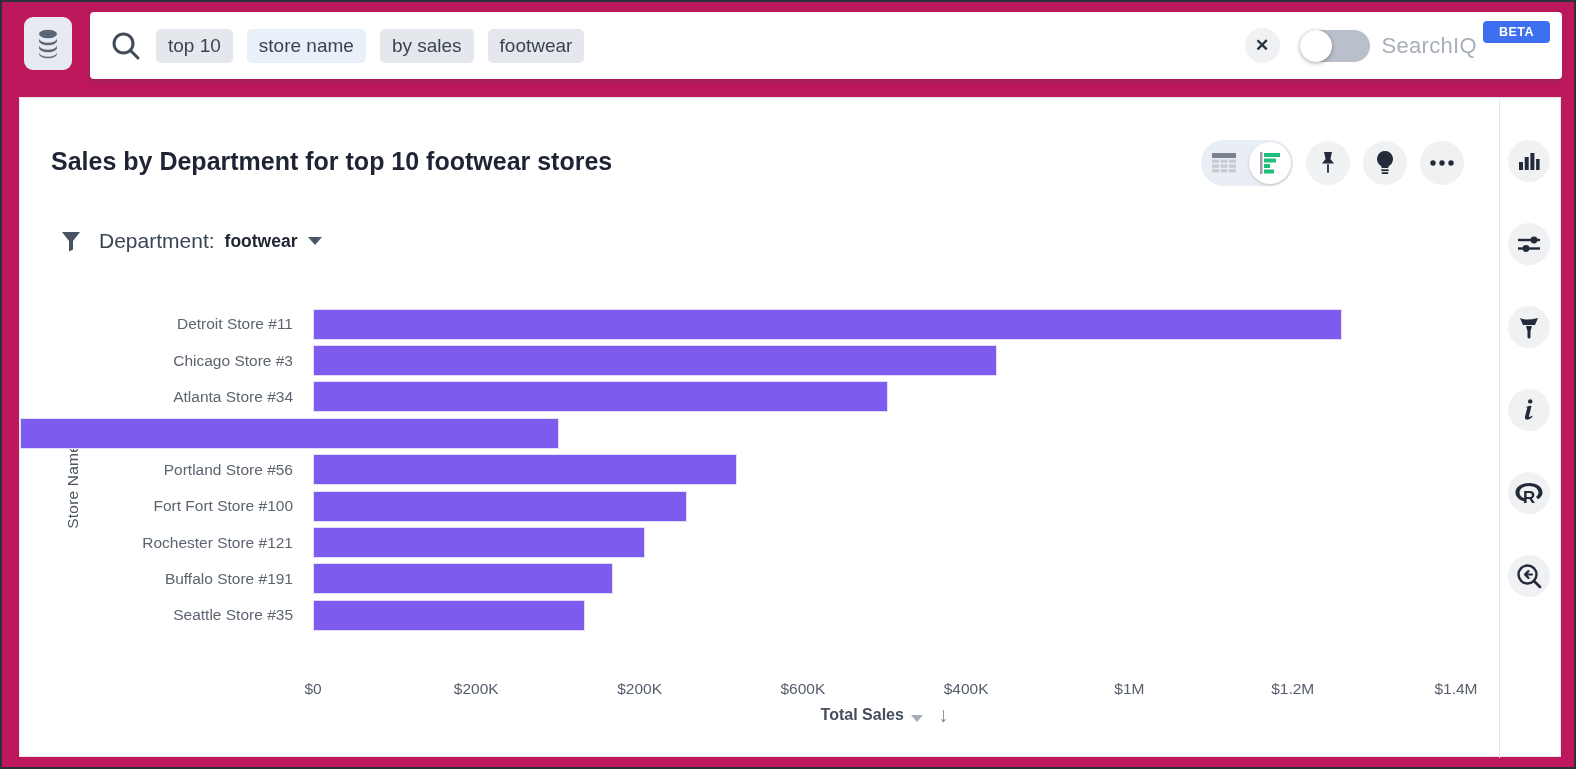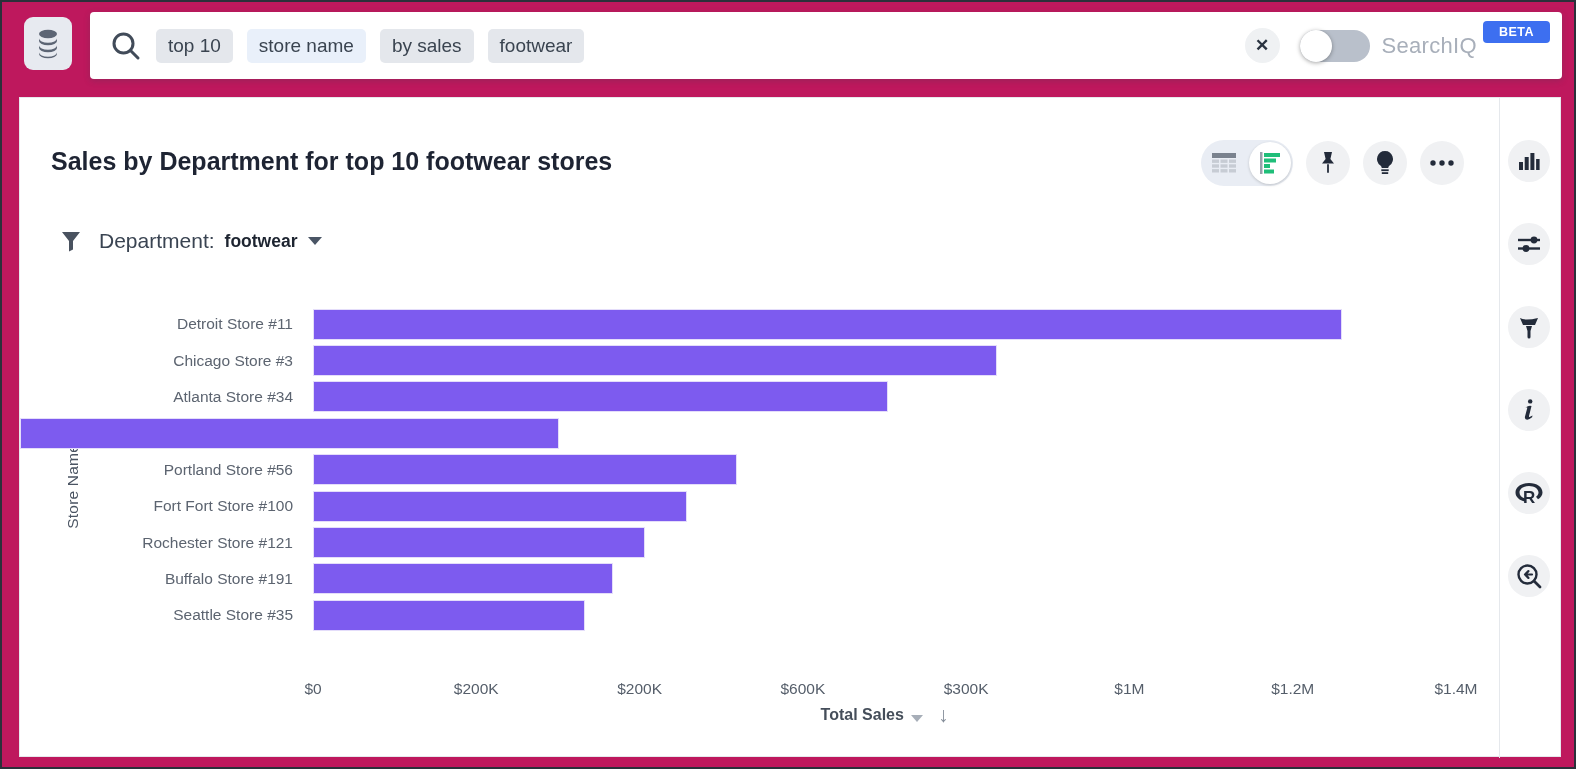--- a/index.html
+++ b/index.html
@@ -214,21 +214,21 @@
             <div class="bar" style="width: 23.7857%; background: rgb(125, 91, 239);"></div>
           </div>
         </div>
       </div>
 
     <div class="x-axis">
         <span class="tick" style="left: 0%;">$0</span>
         <span class="tick" style="left: 14.2857%;">$200K</span>
         <span class="tick" style="left: 28.5714%;">$200K</span>
         <span class="tick" style="left: 42.8571%;">$600K</span>
-        <span class="tick" style="left: 57.1429%;">$300K</span>
+        <span class="tick" style="left: 57.1429%;">$400K</span>
         <span class="tick" style="left: 71.4286%; text-align: center;">$1M</span>
         <span class="tick" style="left: 85.7143%;">$1.2M</span>
         <span class="tick" style="left: 100%;">$1.4M</span>
       </div>
 
     <div class="x-title">
       <span class="xlab">Total Sales</span>
       <span class="xlab-caret"></span>
       <span class="sort-arrow">↓</span>
     </div>

